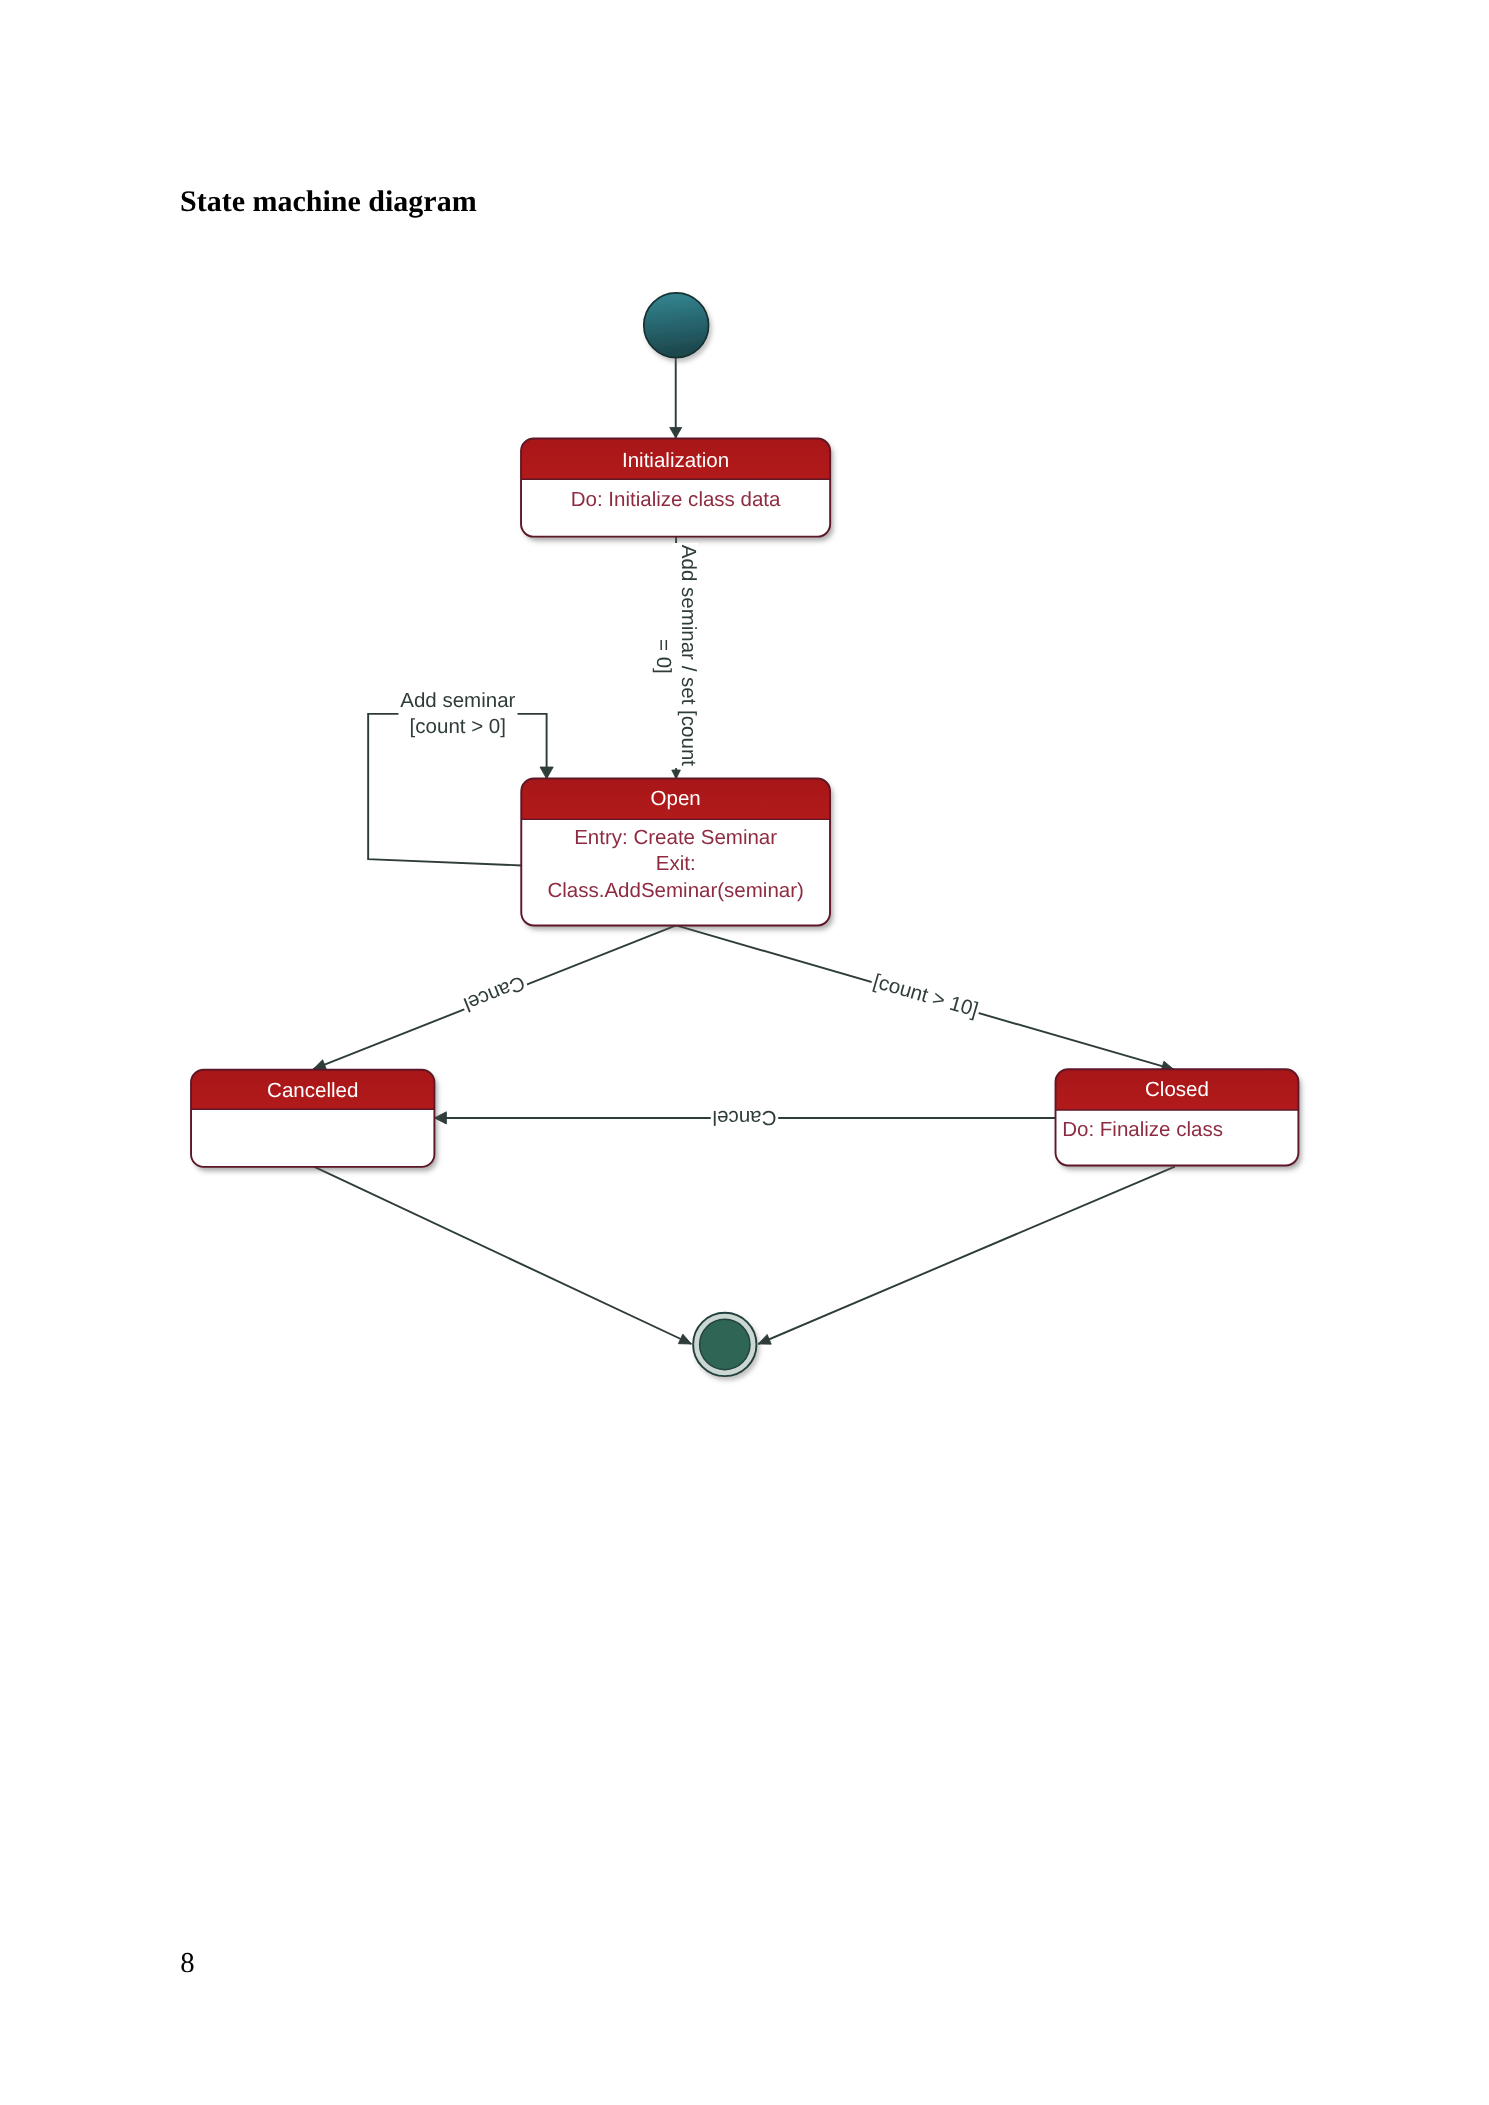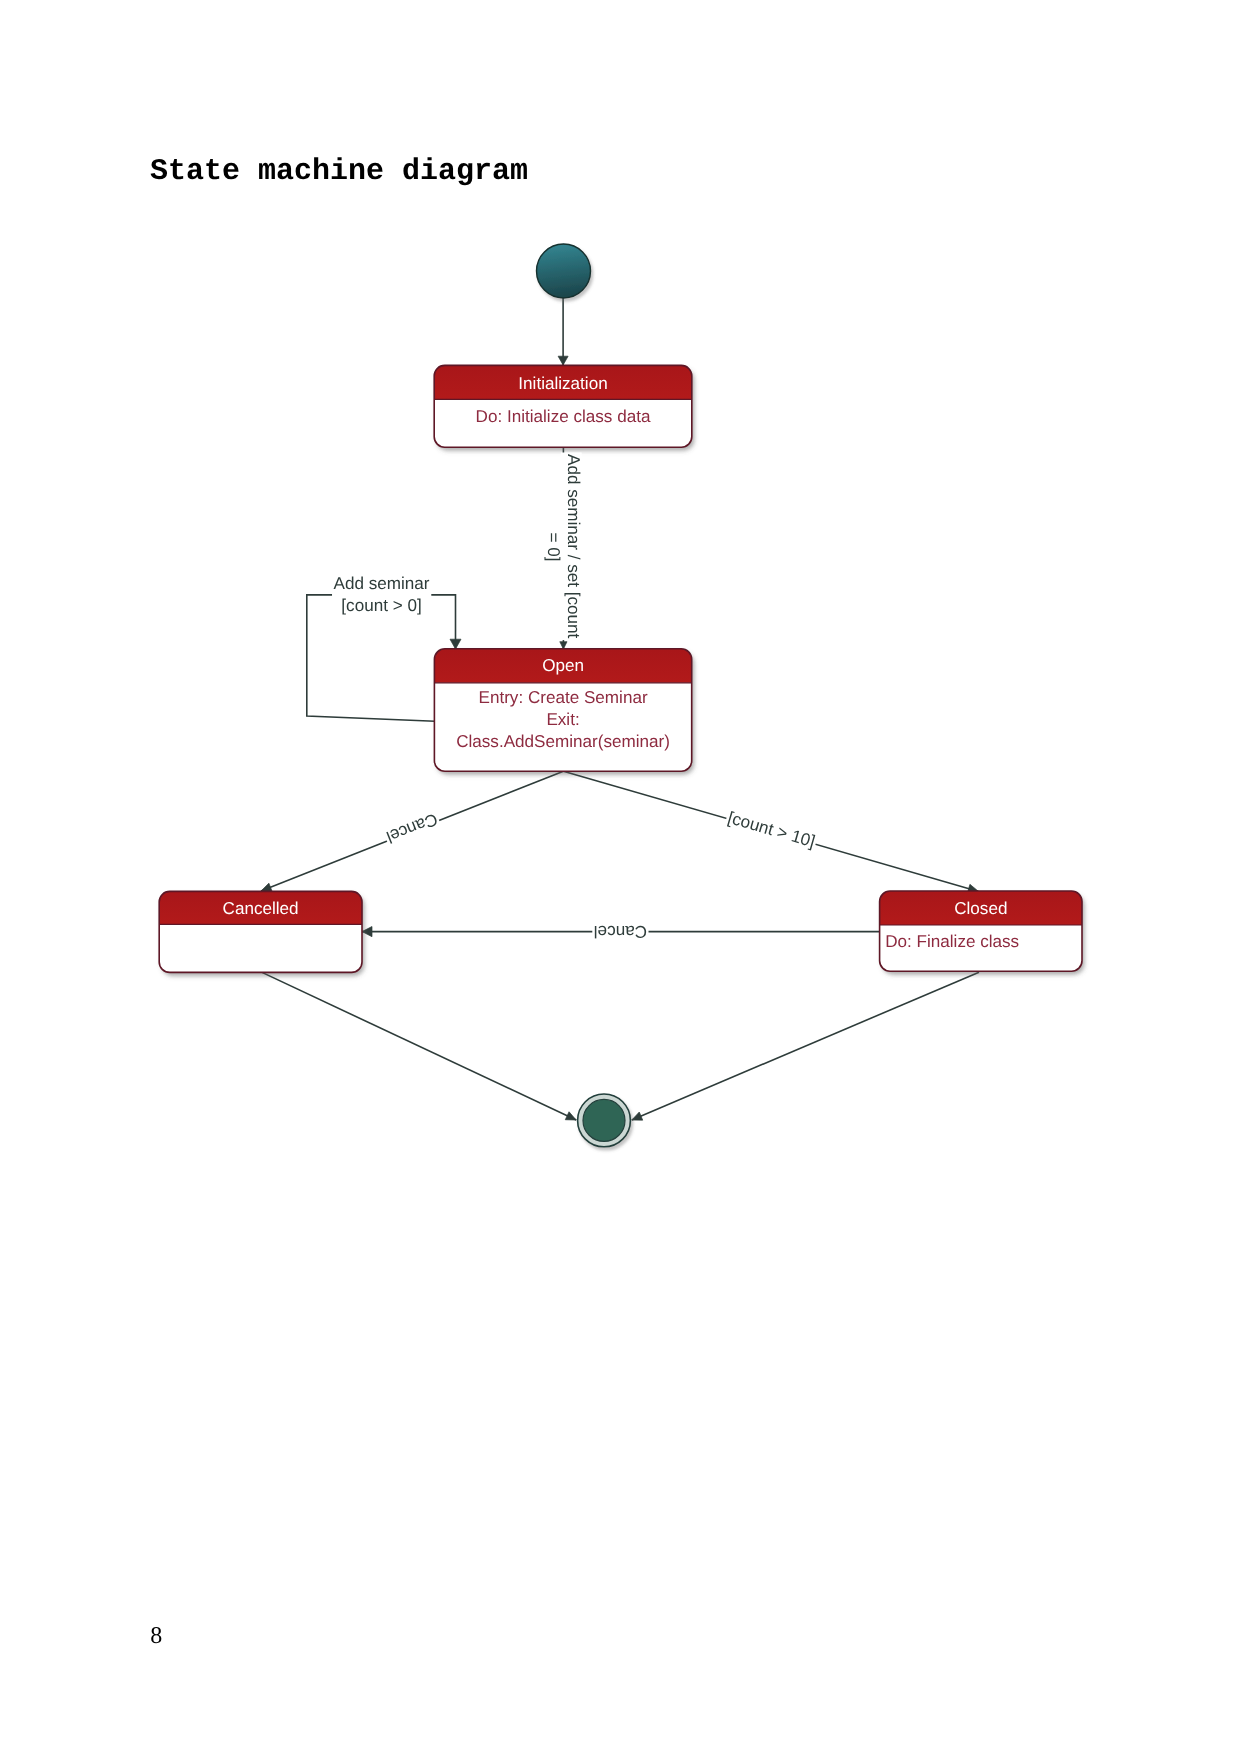--- a/index.html
+++ b/index.html
@@ -1,19 +1,19 @@
 <!DOCTYPE html>
 <html><head>
 <meta charset="utf-8">
 <title>State machine diagram</title>
 <style>
   html,body{margin:0;padding:0;}
   body{-webkit-font-smoothing:antialiased;text-rendering:geometricPrecision;width:1241px;height:1754px;background:#fff;font-family:"Liberation Sans",sans-serif;position:relative;overflow:hidden;}
   .page{position:absolute;inset:0;opacity:0.9999;}
-  #doc-title{opacity:0.9999;position:absolute;left:150px;top:155px;font-family:Liberation Mono, monospace;font-weight:bold;font-size:30px;color:#000;}
+  #doc-title{opacity:0.9999;position:absolute;left:150px;top:155px;font-family:Liberation Serif, serif;font-weight:bold;font-size:25px;color:#000;}
   #page-number{opacity:0.9999;position:absolute;left:150.2px;top:1622.5px;font-family:"Liberation Serif",serif;font-size:24px;color:#000;}
   #diagram{position:absolute;left:0;top:0;width:1241px;height:1754px;}
 </style>
 </head>
 <body>
 
 <div class="page">
   <div id="doc-title">State machine diagram</div>
   <div id="page-number">8</div>
   <svg id="diagram" viewBox="0 0 1241 1754" xmlns="http://www.w3.org/2000/svg">

